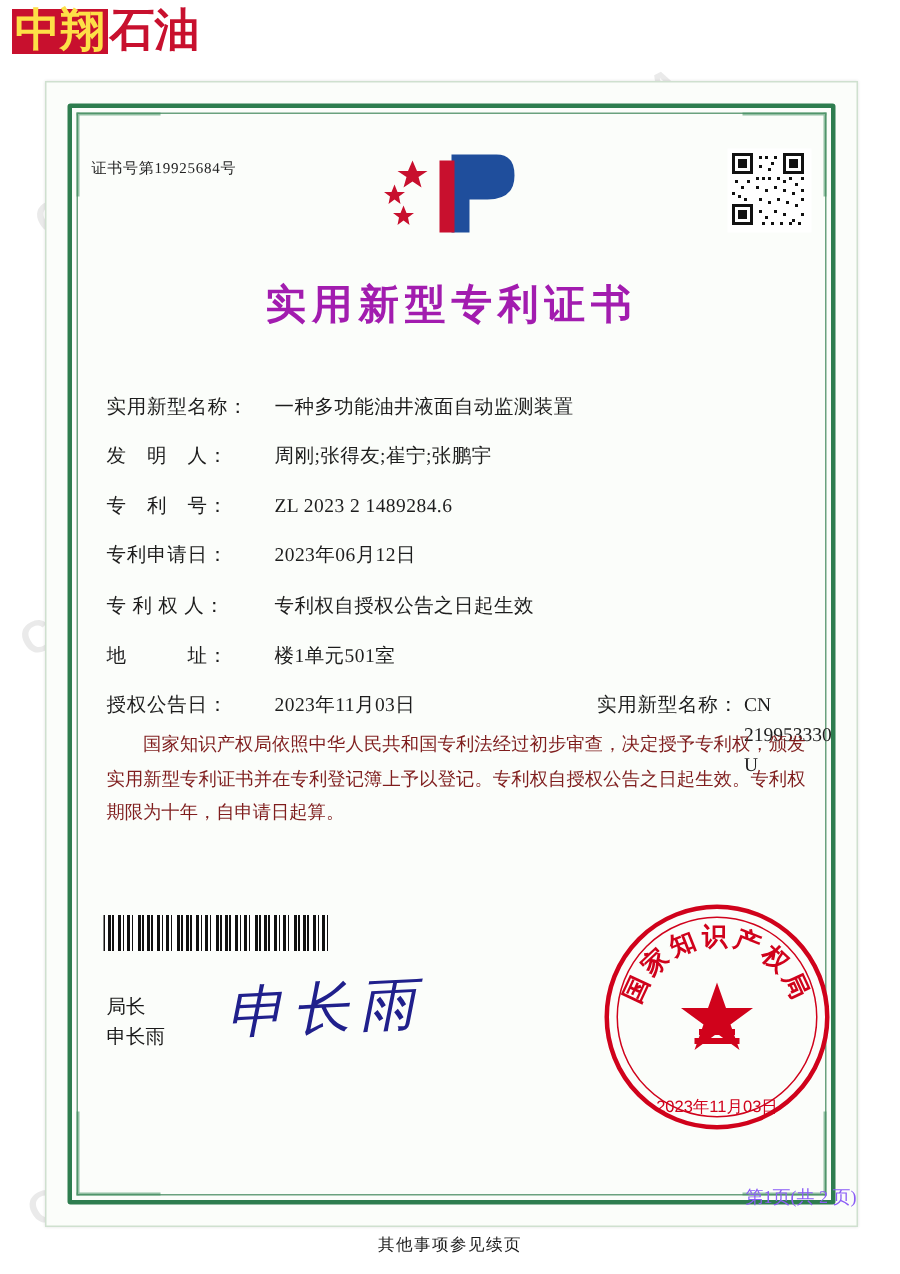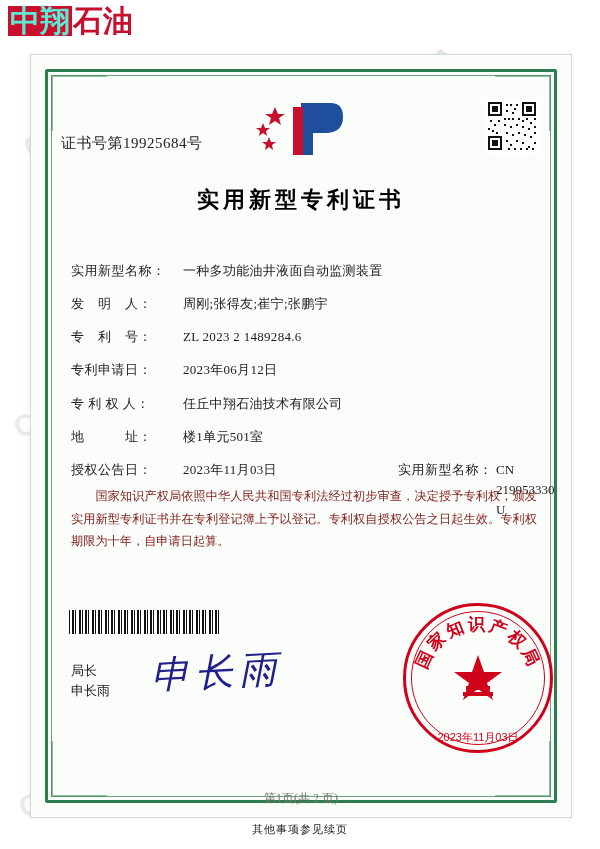--- a/index.html
+++ b/index.html
@@ -43,21 +43,21 @@
     align-items: center;
     font-family: "Liberation Sans", sans-serif;
     font-weight: bold;
     font-size: 30px;
     color: #c8102e;
     letter-spacing: 0px;
     line-height: 1;
   }
   .logo .logo-box {
     background: #c8102e;
-    color: #5eead4;
+    color: #fde047;
     padding: 0 2px;
     margin-right: 1px;
   }
 
   
   .sheet {
     position: absolute;
     left: 30px;
     top: 54px;
     width: 540px;
@@ -95,24 +95,23 @@
   .corner.tl { left: 20px; top: 20px; border-right: none; border-bottom: none; }
   .corner.tr { right: 20px; top: 20px; border-left: none; border-bottom: none; }
   .corner.bl { left: 20px; bottom: 20px; border-right: none; border-top: none; }
   .corner.br { right: 20px; bottom: 20px; border-left: none; border-top: none; }
 
   
   .cert-no {
     position: absolute;
     left: 30px;
     top: 50px;
-    font-size: 15px;
+    font-size: 10px;
     color: #222;
     letter-spacing: 0.5px;
-    margin-top: 29px;
   }
   .emblem {
     position: absolute;
     left: 50%;
     top: 42px;
     transform: translateX(-50%);
     width: 96px;
     height: 62px;
   }
   .qr {
@@ -125,23 +124,23 @@
     padding: 1px;
   }
 
   
   .title {
     position: absolute;
     left: 0;
     right: 0;
     top: 130px;
     text-align: center;
-    font-size: 22px;
+    font-size: 27px;
     letter-spacing: 4px;
-    color: #000000;
+    color: #a21caf;
     font-family: "DejaVu Serif", "Liberation Serif", serif;
     font-weight: bold;
   }
 
   
   .fields {
     position: absolute;
     left: 40px;
     right: 30px;
     top: 190px;
@@ -281,23 +280,23 @@
     font-weight: bold;
     letter-spacing: 3px;
   }
 
   
   .page-no {
     position: absolute;
     left: 0;
     right: 0;
     bottom: 10px;
-    text-align: center;
+    text-align: right;
     font-size: 12px;
-    color: #737373;
+    color: #8b5cf6;
   }
   .bottom-note {
     position: absolute;
     left: 0;
     right: 0;
     bottom: 12px;
     text-align: center;
     font-size: 11px;
     color: #1a1a1a;
     z-index: 20;
@@ -417,21 +416,21 @@
     <div class="frow">
       <div class="flabel">专　利　号：</div>
       <div class="fvalue">ZL 2023 2 1489284.6</div>
     </div>
     <div class="frow">
       <div class="flabel">专利申请日：</div>
       <div class="fvalue">2023年06月12日</div>
     </div>
     <div class="frow">
       <div class="flabel">专 利 权 人：</div>
-      <div class="fvalue">任丘中翔石油技术有限公司</div>
+      <div class="fvalue">专利权自授权公告之日起生效</div>
     </div>
     <div class="frow">
       <div class="flabel">地　　　址：</div>
       <div class="fvalue">
         <span class="line2">楼1单元501室</span>
       </div>
     </div>
     <div class="frow dual">
       <div class="flabel">授权公告日：</div>
       <div class="fvalue">2023年11月03日</div>

